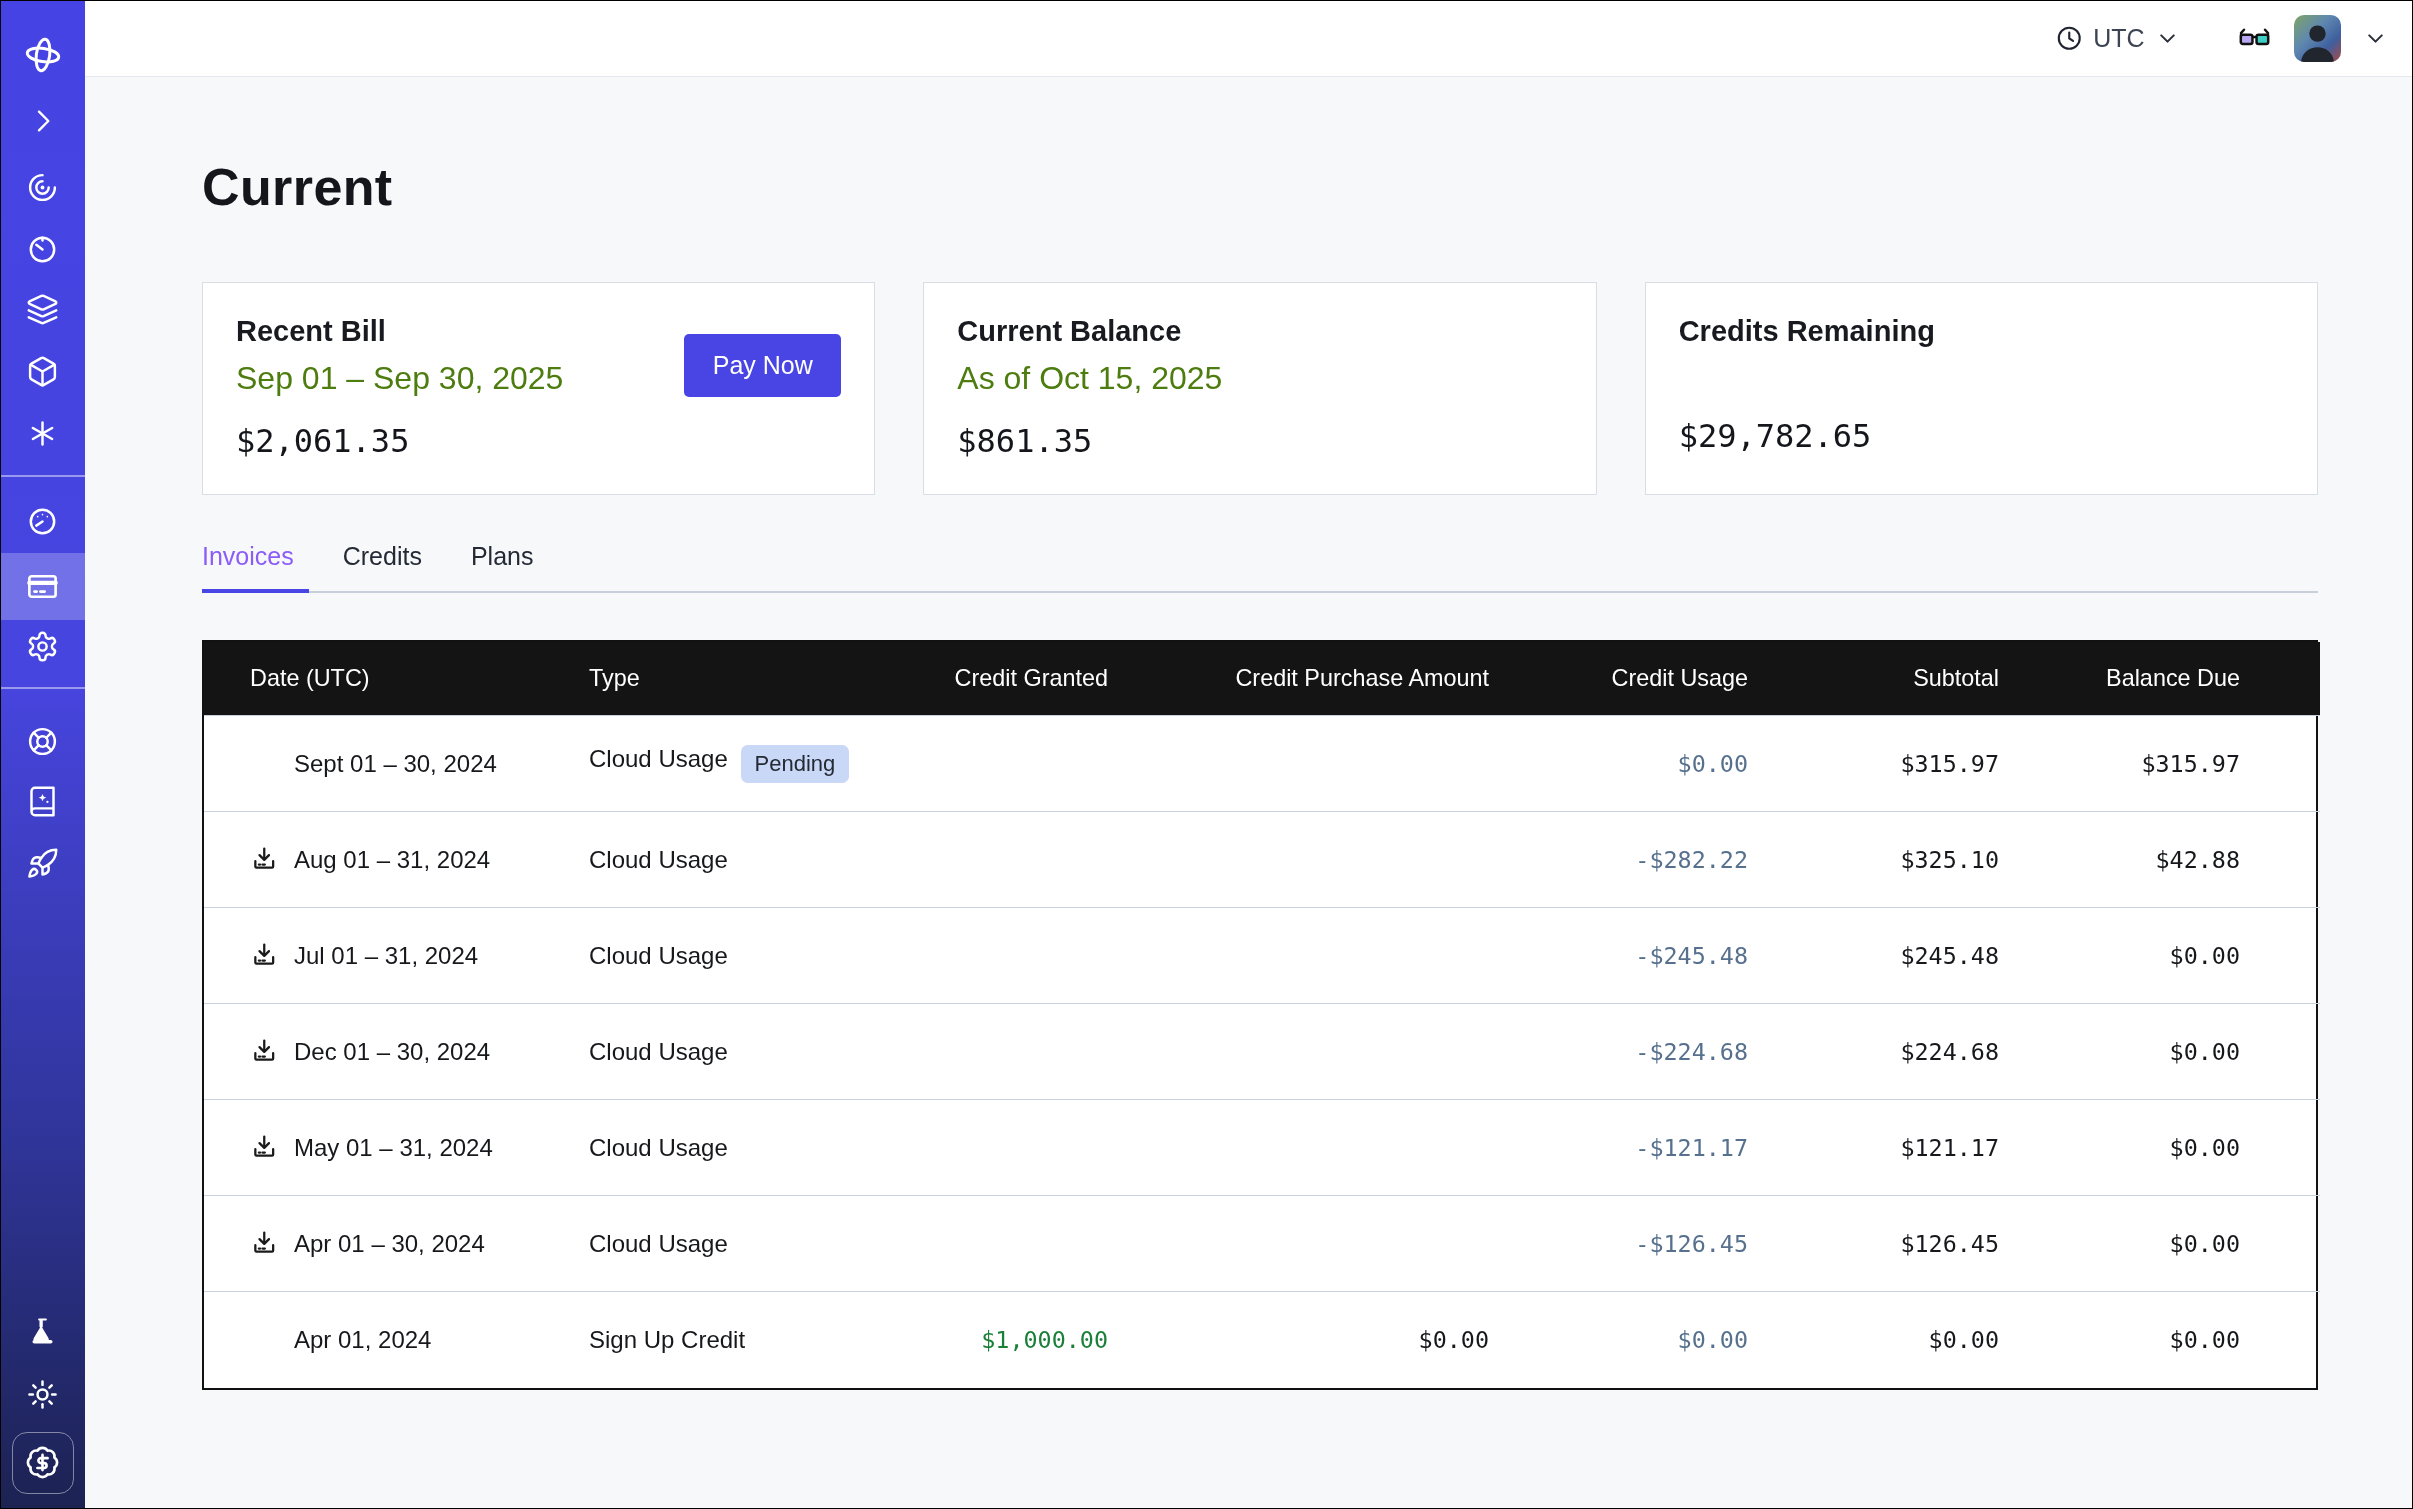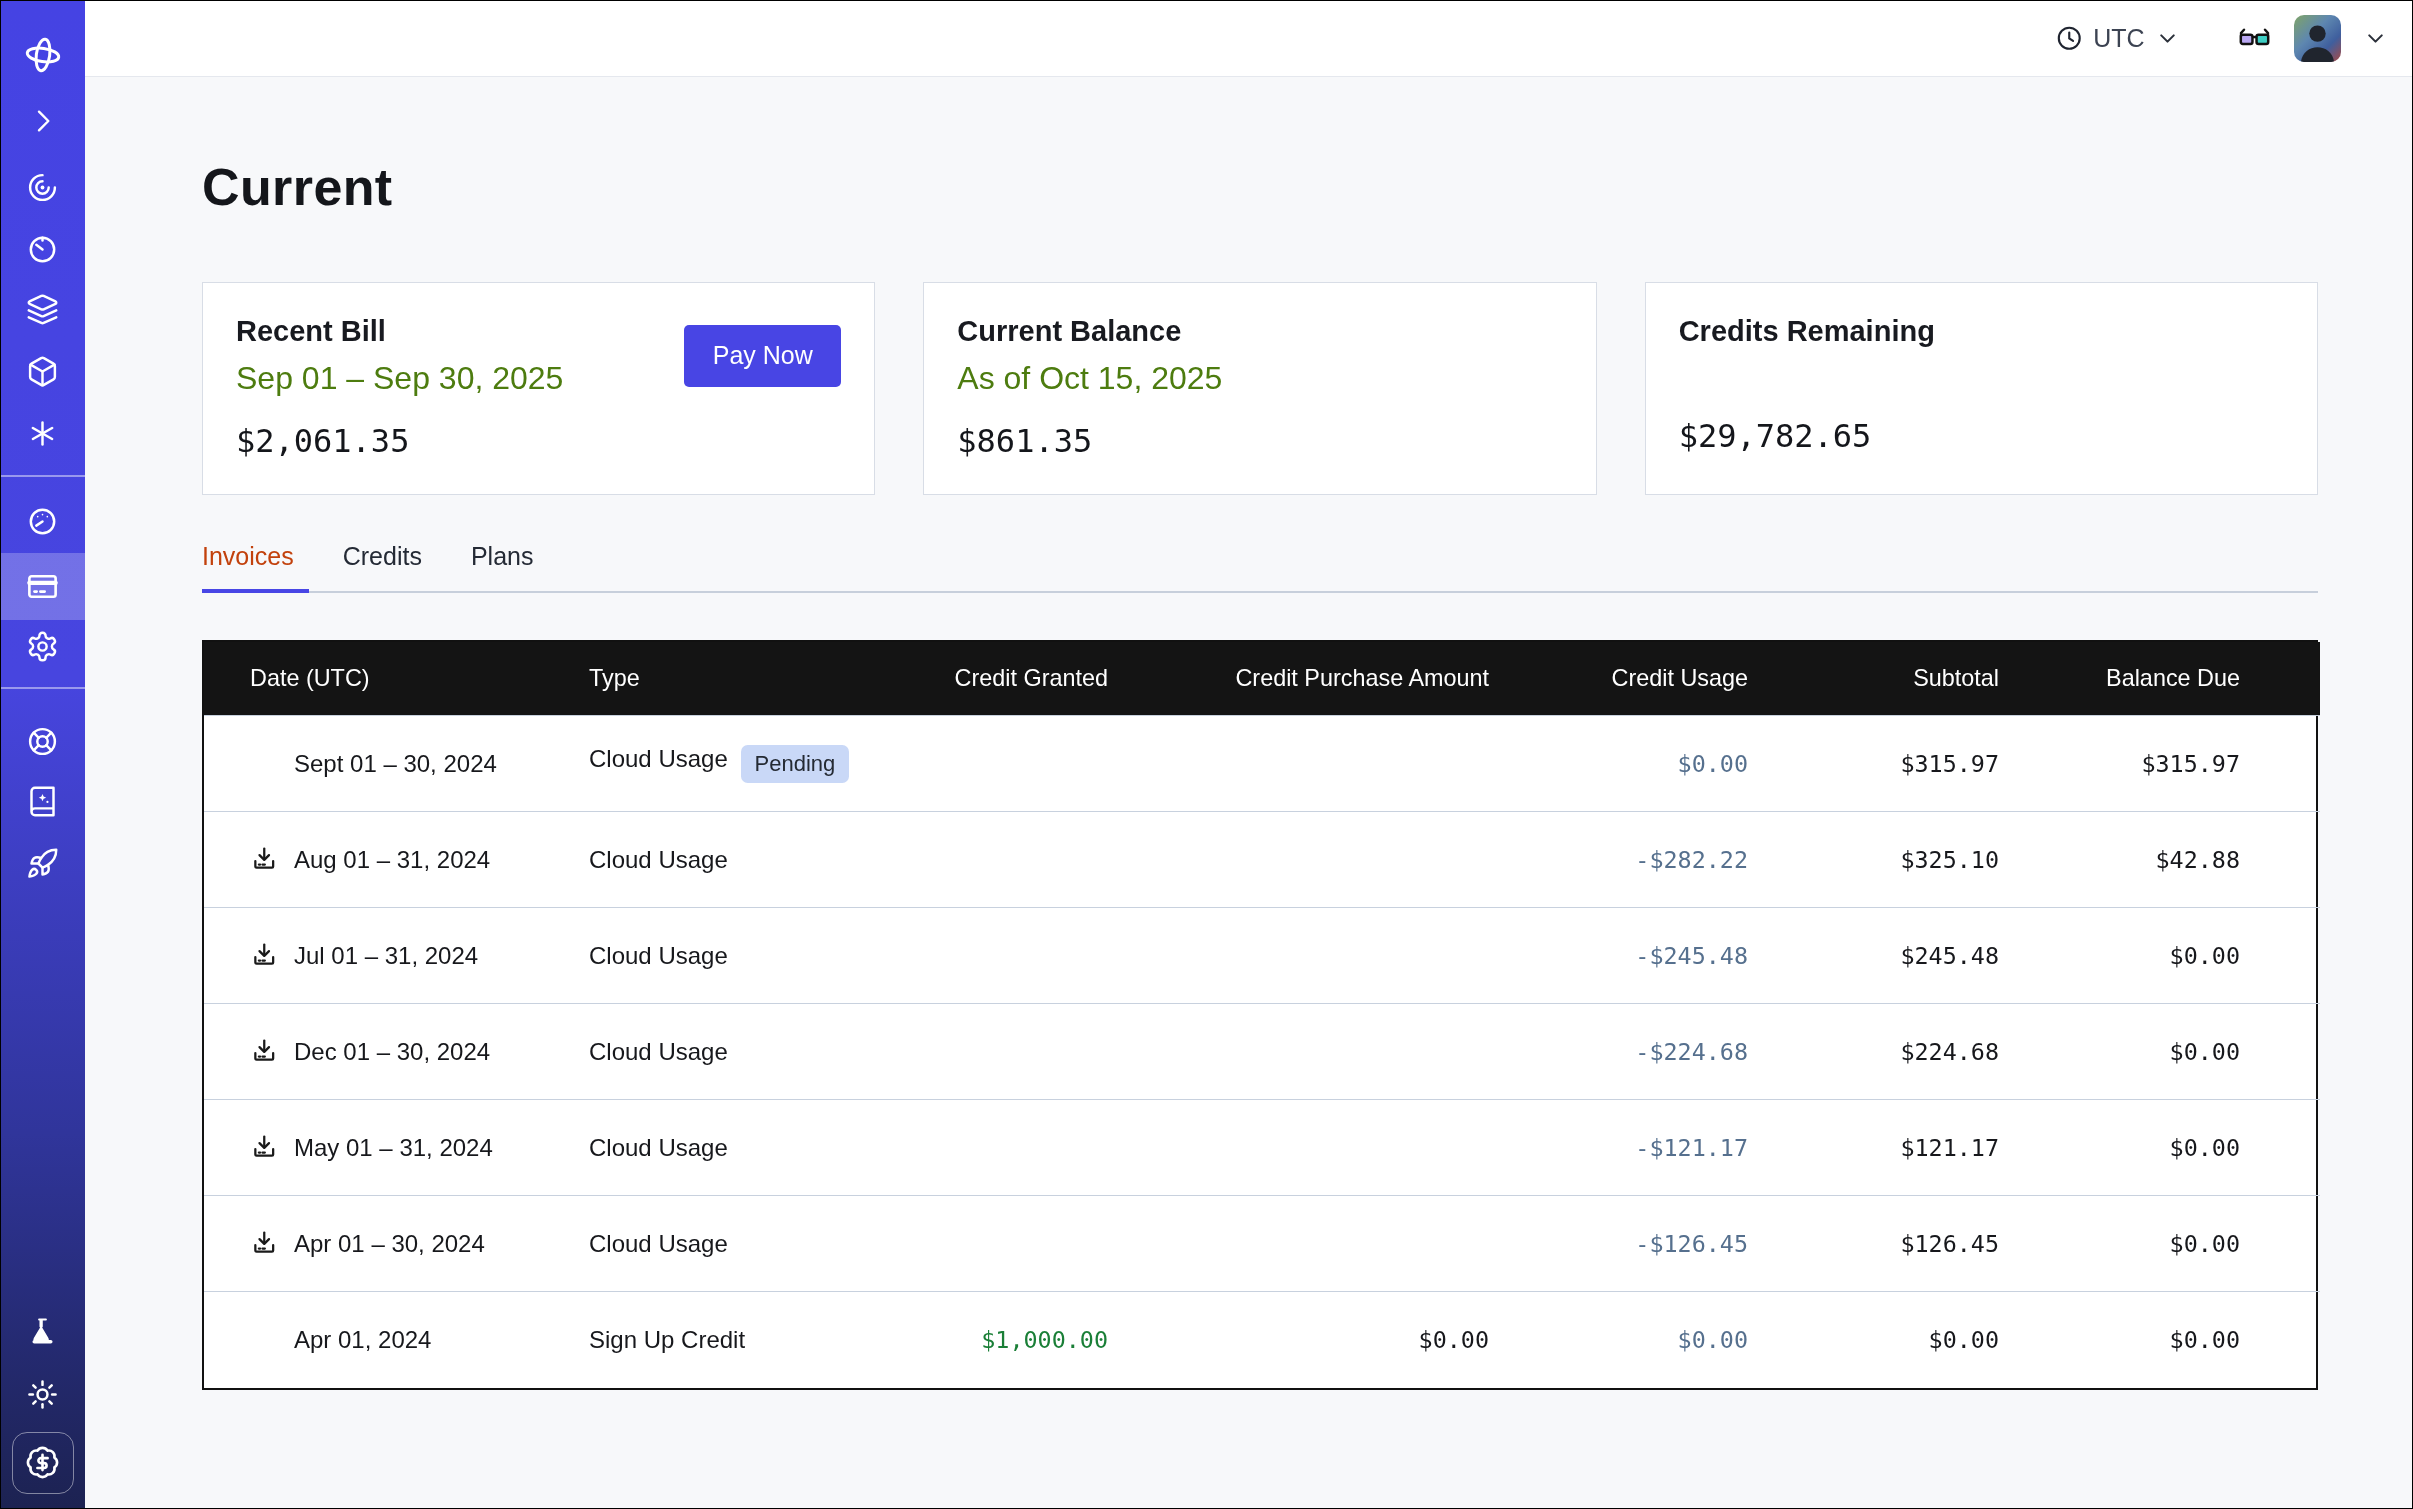--- a/index.html
+++ b/index.html
@@ -25,32 +25,32 @@
     background:linear-gradient(135deg,#7fa468 0%,#5e87b0 40%,#3f5f9e 70%,#a84a45 100%); }
   .avatar svg { position:absolute; inset:0; }
   .spacer-sm { width:13.4px; }
 
   
   .content { margin-left:85px; padding:0 95px 0 117px; }
   .page-title { margin-top:80px; font-size:52px; font-weight:600; letter-spacing:0.4px; color:#14161b; }
 
   .cards { display:flex; gap:48px; margin-top:65px; }
   .card { flex:1; height:213px; background:#fff; border:1.7px solid #d8dde6; padding:32px 33px; display:flex; flex-direction:column; }
-  .card-head { display:flex; align-items:center; justify-content:space-between; }
+  .card-head { display:flex; align-items:flex-end; justify-content:space-between; }
   .card-title { font-size:29px; font-weight:600; color:#181a20; }
   .card-sub { font-size:32px; color:#4d7c0f; margin-top:11.7px; min-height:32px; }
   .card-amount { font-family:"DejaVu Sans Mono", monospace; font-size:32px; color:#14161b; margin-top:25px; }
   .pay-btn { background:#4845e4; color:#fff; border:none; font-size:25px; font-family:"Liberation Sans",sans-serif;
     padding:16.7px 28.5px; border-radius:5px; cursor:pointer; }
 
   
   .tabs { margin-top:47px; position:relative; }
   .tab-row { display:flex; gap:49px; }
   .tab { font-size:25px; color:#242a35; padding-bottom:20px; cursor:pointer; }
-  .tab.active { color:#c2410c; }
+  .tab.active { color:#8b5cf6; }
   .tab-track { height:1.7px; background:#c7cfdb; position:relative; }
   .tab-underline { position:absolute; left:0; top:-2.5px; height:4.2px; width:107px; background:#4846e5; }
 
   
   .table-wrap { margin-top:47px; border:2.5px solid #111; background:#fff; }
   table { width:100%; border-collapse:collapse; table-layout:fixed; }
   thead th { background:#141414; color:#ffffff; font-weight:500; font-size:23.4px; height:74px; }
   th, td { text-align:right; padding:0; }
   th.c-date, td.c-date, th.c-type, td.c-type { text-align:left; }
   th.c-date, td.c-date { padding-left:46px; }

